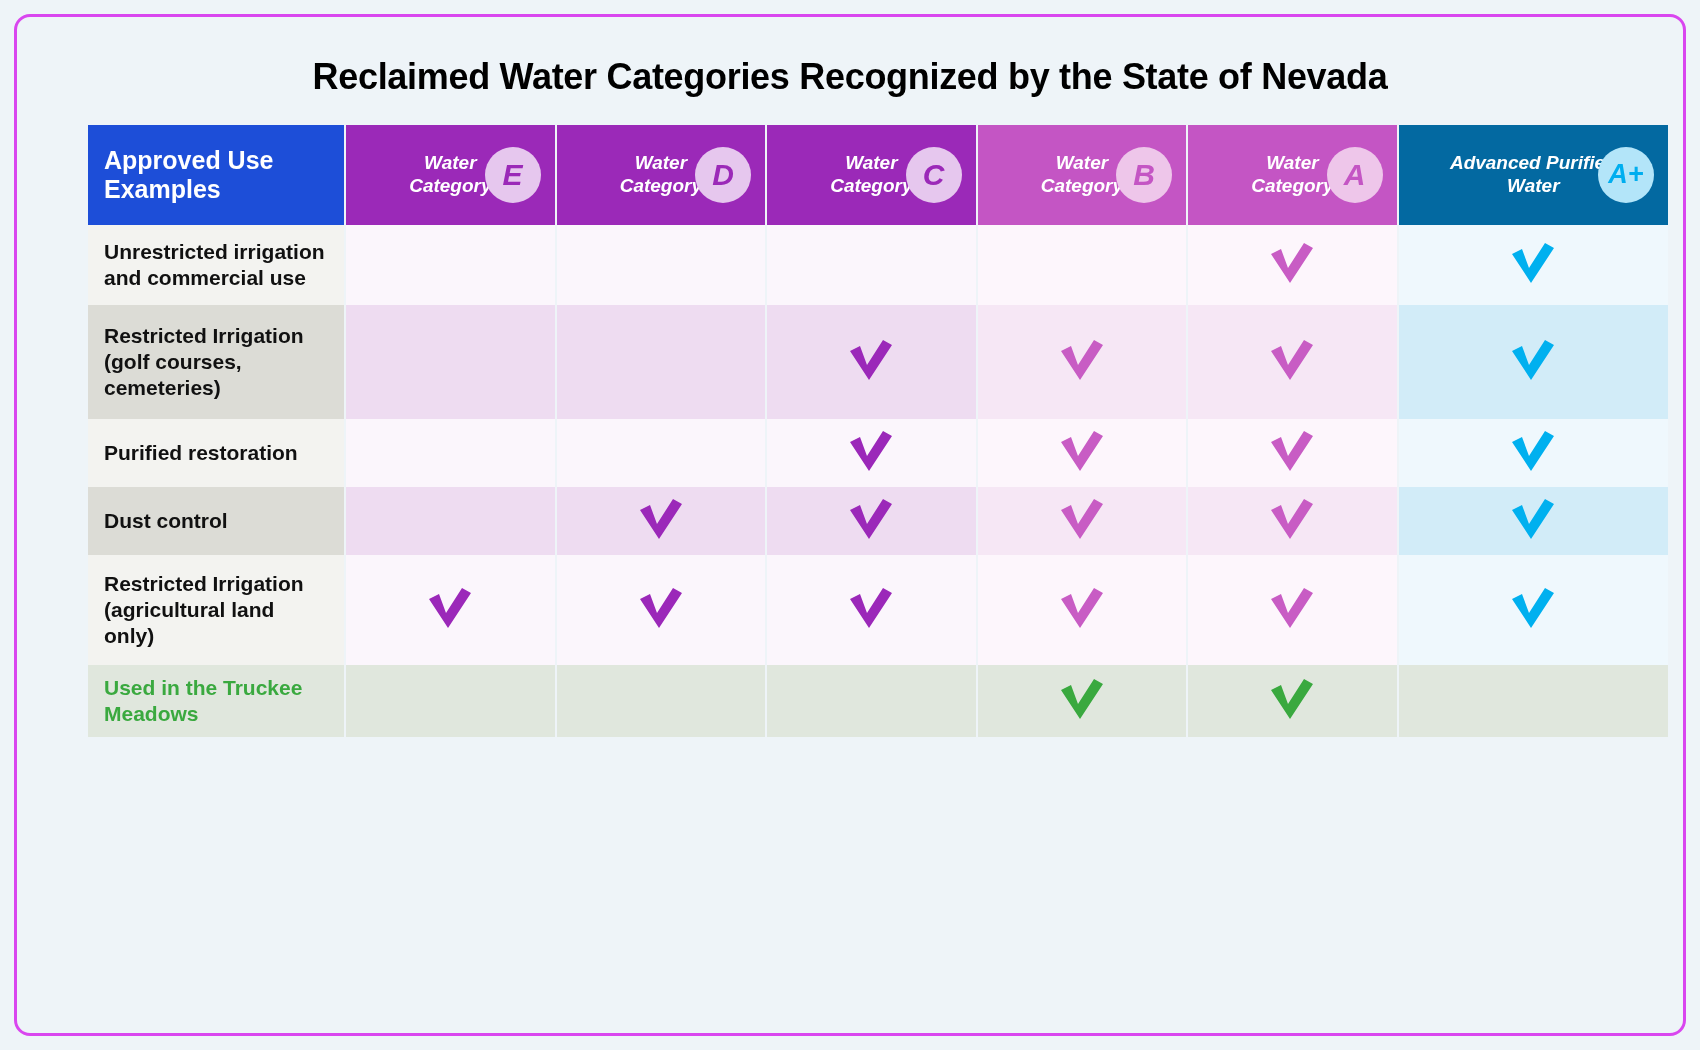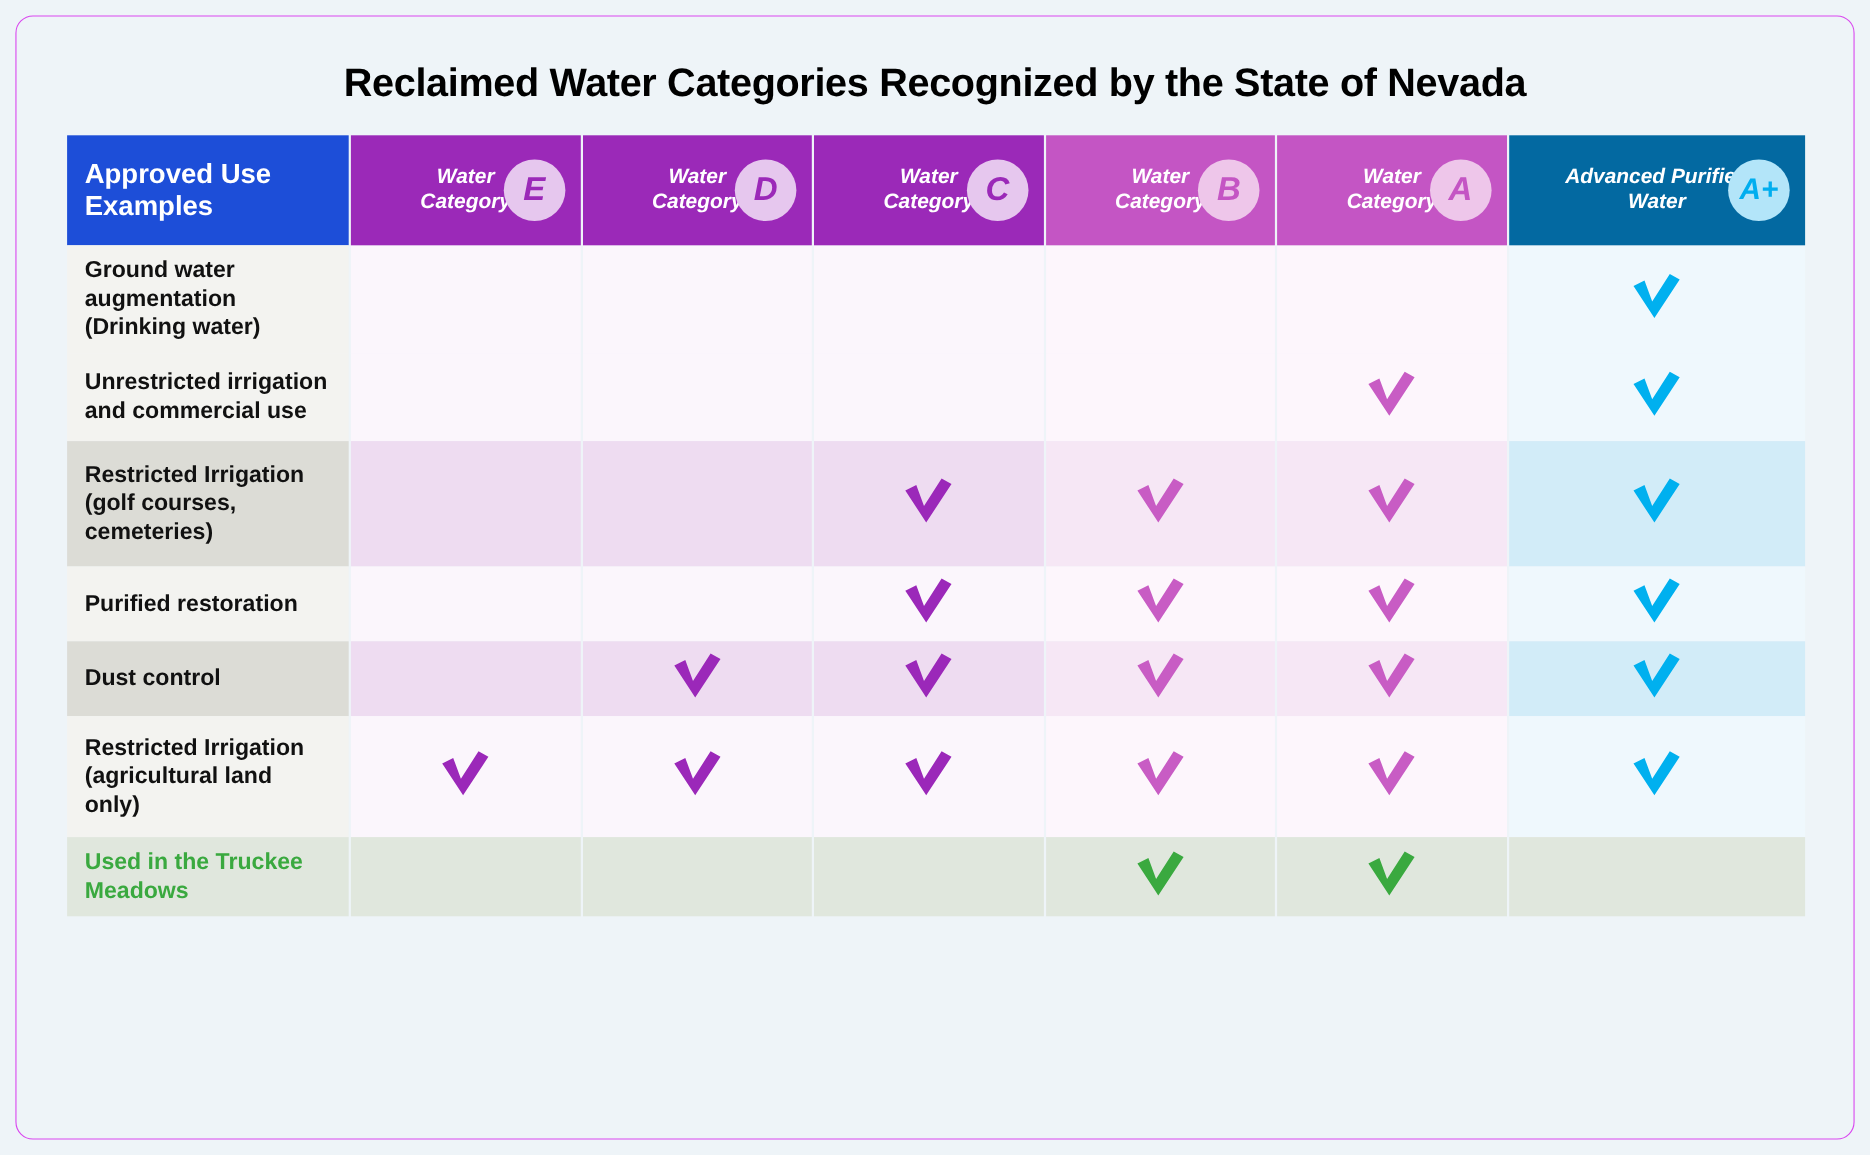--- a/index.html
+++ b/index.html
@@ -15,23 +15,23 @@
     background: #eef4f8;
     font-family: "Liberation Sans", sans-serif;
     padding: 14px;
   }
 
   .canvas {
     width: 1672px;
     height: 1022px;
     background: #eef4f8;
     border-radius: 16px;
-    border: 1px solid #d946ef;
+    border: 3px solid #d946ef;
     position: relative;
-    padding: 0 44px;
+    padding: 0 69px;
   }
 
   .page-title {
     text-align: center;
     font-size: 36px;
     font-weight: bold;
     color: #000000;
     letter-spacing: -0.3px;
     padding-top: 40px;
     padding-bottom: 28px;
@@ -157,31 +157,20 @@
       <th class="cat" style="background: rgb(155, 41, 184);"><span class="cat-label">Water Category</span><span class="badge" style="background: rgb(230, 199, 238); color: rgb(155, 41, 184);">E</span></th>
           <th class="cat" style="background: rgb(155, 41, 184);"><span class="cat-label">Water Category</span><span class="badge" style="background: rgb(230, 199, 238); color: rgb(155, 41, 184);">D</span></th>
           <th class="cat" style="background: rgb(155, 41, 184);"><span class="cat-label">Water Category</span><span class="badge" style="background: rgb(230, 199, 238); color: rgb(155, 41, 184);">C</span></th>
           <th class="cat" style="background: rgb(196, 85, 196);"><span class="cat-label">Water Category</span><span class="badge" style="background: rgb(238, 198, 234); color: rgb(196, 85, 196);">B</span></th>
           <th class="cat" style="background: rgb(196, 85, 196);"><span class="cat-label">Water Category</span><span class="badge" style="background: rgb(238, 198, 234); color: rgb(196, 85, 196);">A</span></th>
           <th class="cat apw" style="background: #0369a1;"><span class="cat-label">Advanced Purified Water</span><span class="badge" style="background: rgb(179, 229, 249); color: rgb(0, 174, 239);">A+</span></th>
         </tr>
     </thead>
     <tbody>
         <tr class="odd">
-          <td class="rowlabel" style="height: 96px;">Ground water augmentation (Drinking water)</td>
-          <td class="cell c-purple"></td>
-          <td class="cell c-purple"></td>
-          <td class="cell c-purple"></td>
-          <td class="cell c-pink"></td>
-          <td class="cell c-pink"></td>
-          <td class="cell c-blue"><span class="chk"><svg width="50" height="46" viewBox="0 0 50 46">
-                <path d="M4 14 L14 9 L21 28 L37 3 L46 8 L23 43 Z" fill="#00b0ef"></path>
-              </svg></span></td>
-        </tr>
-        <tr class="odd">
           <td class="rowlabel" style="height: 80px;">Unrestricted irrigation and commercial use</td>
           <td class="cell c-purple"></td>
           <td class="cell c-purple"></td>
           <td class="cell c-purple"></td>
           <td class="cell c-pink"></td>
           <td class="cell c-pink"><span class="chk"><svg width="50" height="46" viewBox="0 0 50 46">
                 <path d="M4 14 L14 9 L21 28 L37 3 L46 8 L23 43 Z" fill="#c85cc4"></path>
               </svg></span></td>
           <td class="cell c-blue"><span class="chk"><svg width="50" height="46" viewBox="0 0 50 46">
                 <path d="M4 14 L14 9 L21 28 L37 3 L46 8 L23 43 Z" fill="#00b0ef"></path>

